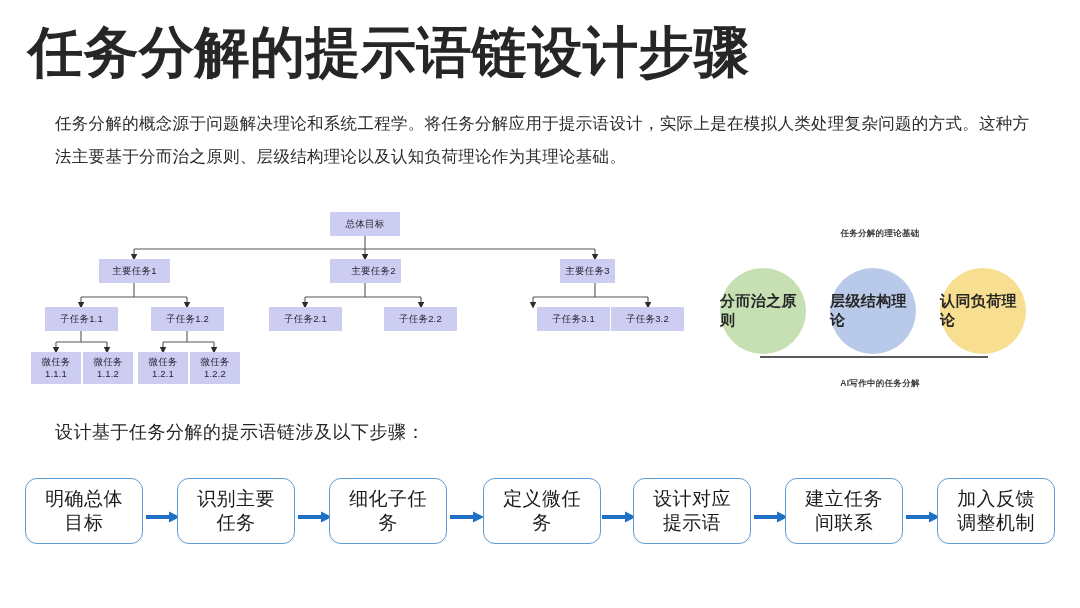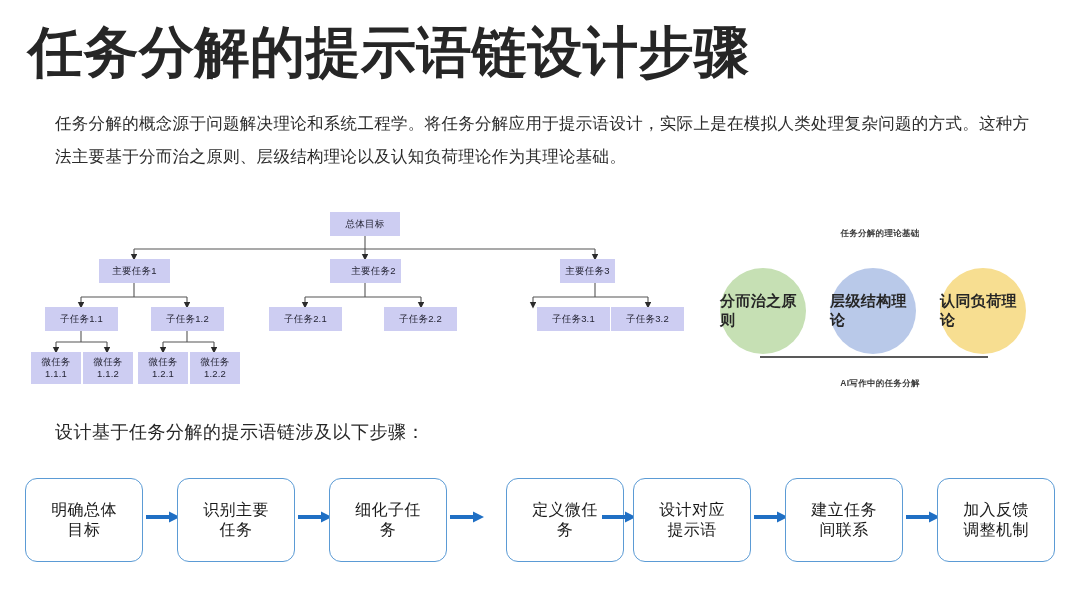--- a/index.html
+++ b/index.html
@@ -132,30 +132,30 @@
     position: absolute;
     left: 0px;
     top: 478px;
     width: 1080px;
     height: 86px;
   }
   .flow-box {
     position: absolute;
     top: 0;
     width: 118px;
-    height: 84px;
+    height: 66px;
     border: 1.6px solid #5b9bd5;
     border-radius: 12px;
     background: #ffffff;
     box-sizing: border-box;
     display: flex;
     align-items: center;
     justify-content: center;
     text-align: center;
-    font-size: 16px;
+    font-size: 19px;
     line-height: 1.28;
     color: #1a1a1a;
     letter-spacing: 0.4px;
   }
   .flow-arrow {
     position: absolute;
     top: 33px;
     width: 36px;
     height: 12px;
   }
@@ -292,21 +292,21 @@
       <span>务</span>
     </div>
   </div>
   <div class="flow-arrow" style="left:450px;">
     <svg width="36" height="12" viewBox="0 0 36 12">
         <path d="M0,6 L24,6" stroke="#1f6fc4" stroke-width="4"></path>
         <path d="M23,0.5 L34,6 L23,11.5 z" fill="#1f6fc4"></path>
       </svg>
   </div>
 
-  <div class="flow-box" style="left:506px;">
+  <div class="flow-box" style="left:483px;">
     <div>
       <span>定义微任</span><br>
       <span>务</span>
     </div>
   </div>
   <div class="flow-arrow" style="left:602px;">
     <svg width="36" height="12" viewBox="0 0 36 12">
         <path d="M0,6 L24,6" stroke="#1f6fc4" stroke-width="4"></path>
         <path d="M23,0.5 L34,6 L23,11.5 z" fill="#1f6fc4"></path>
       </svg>

